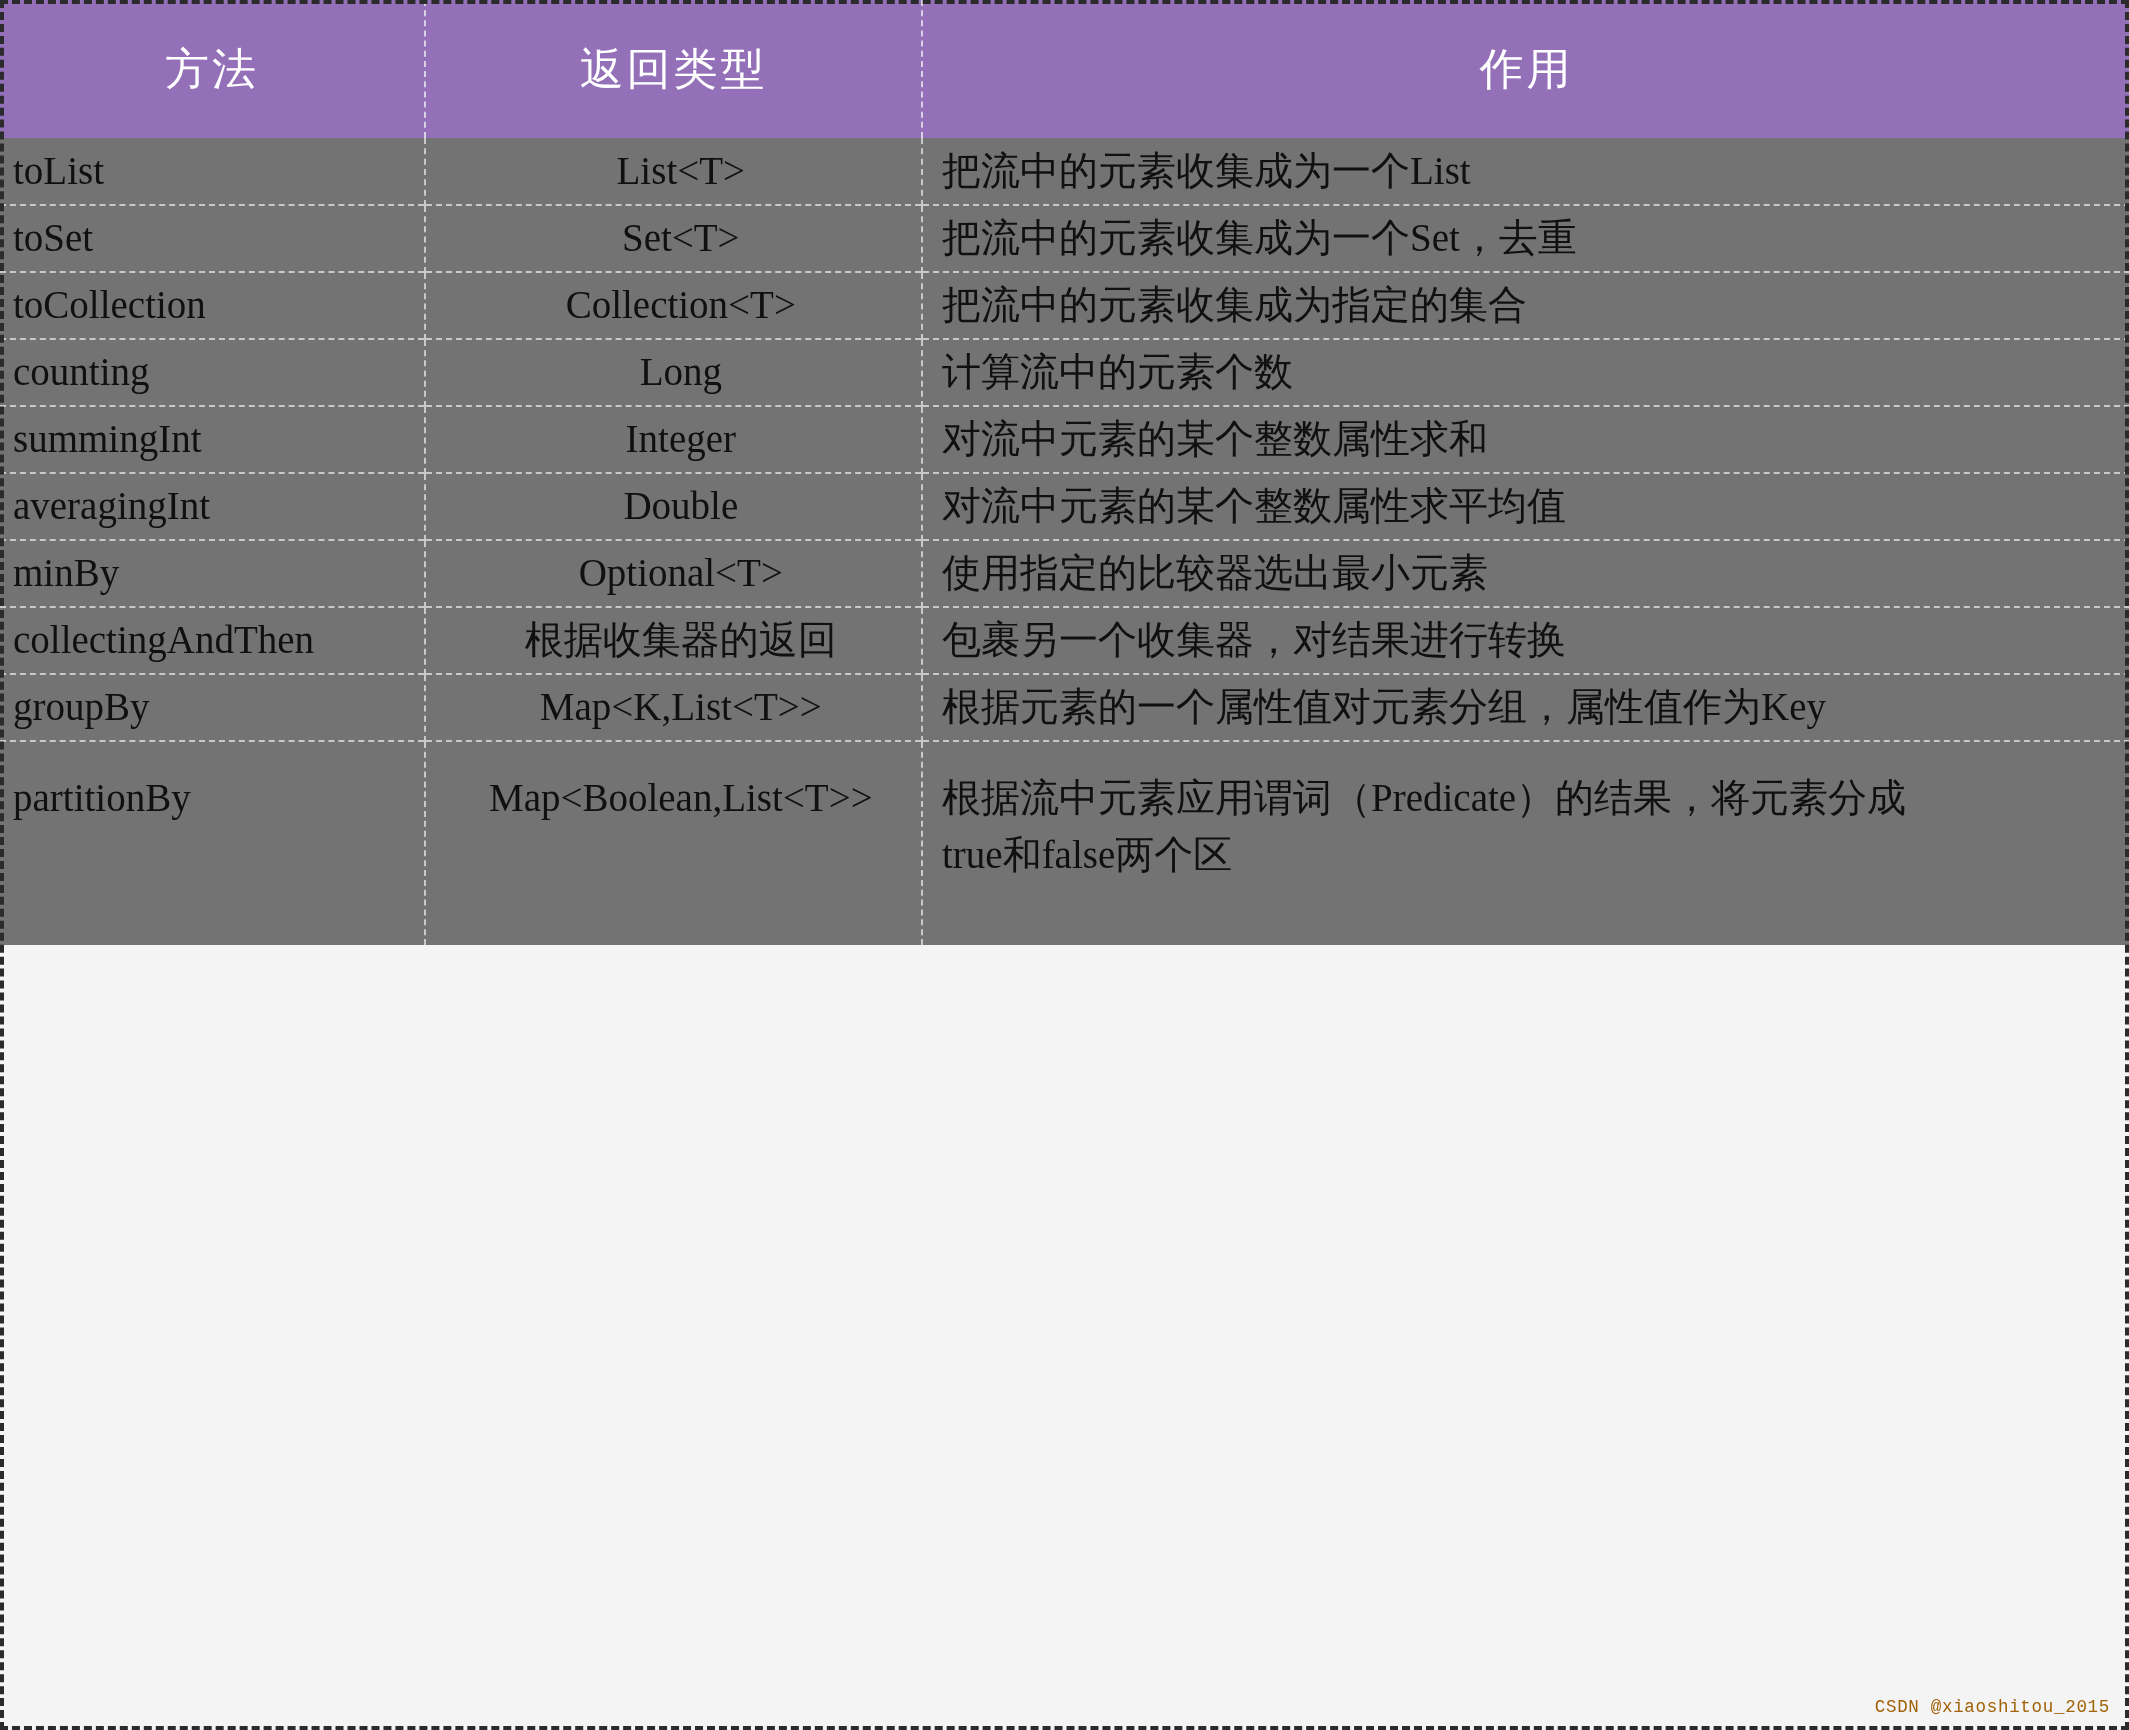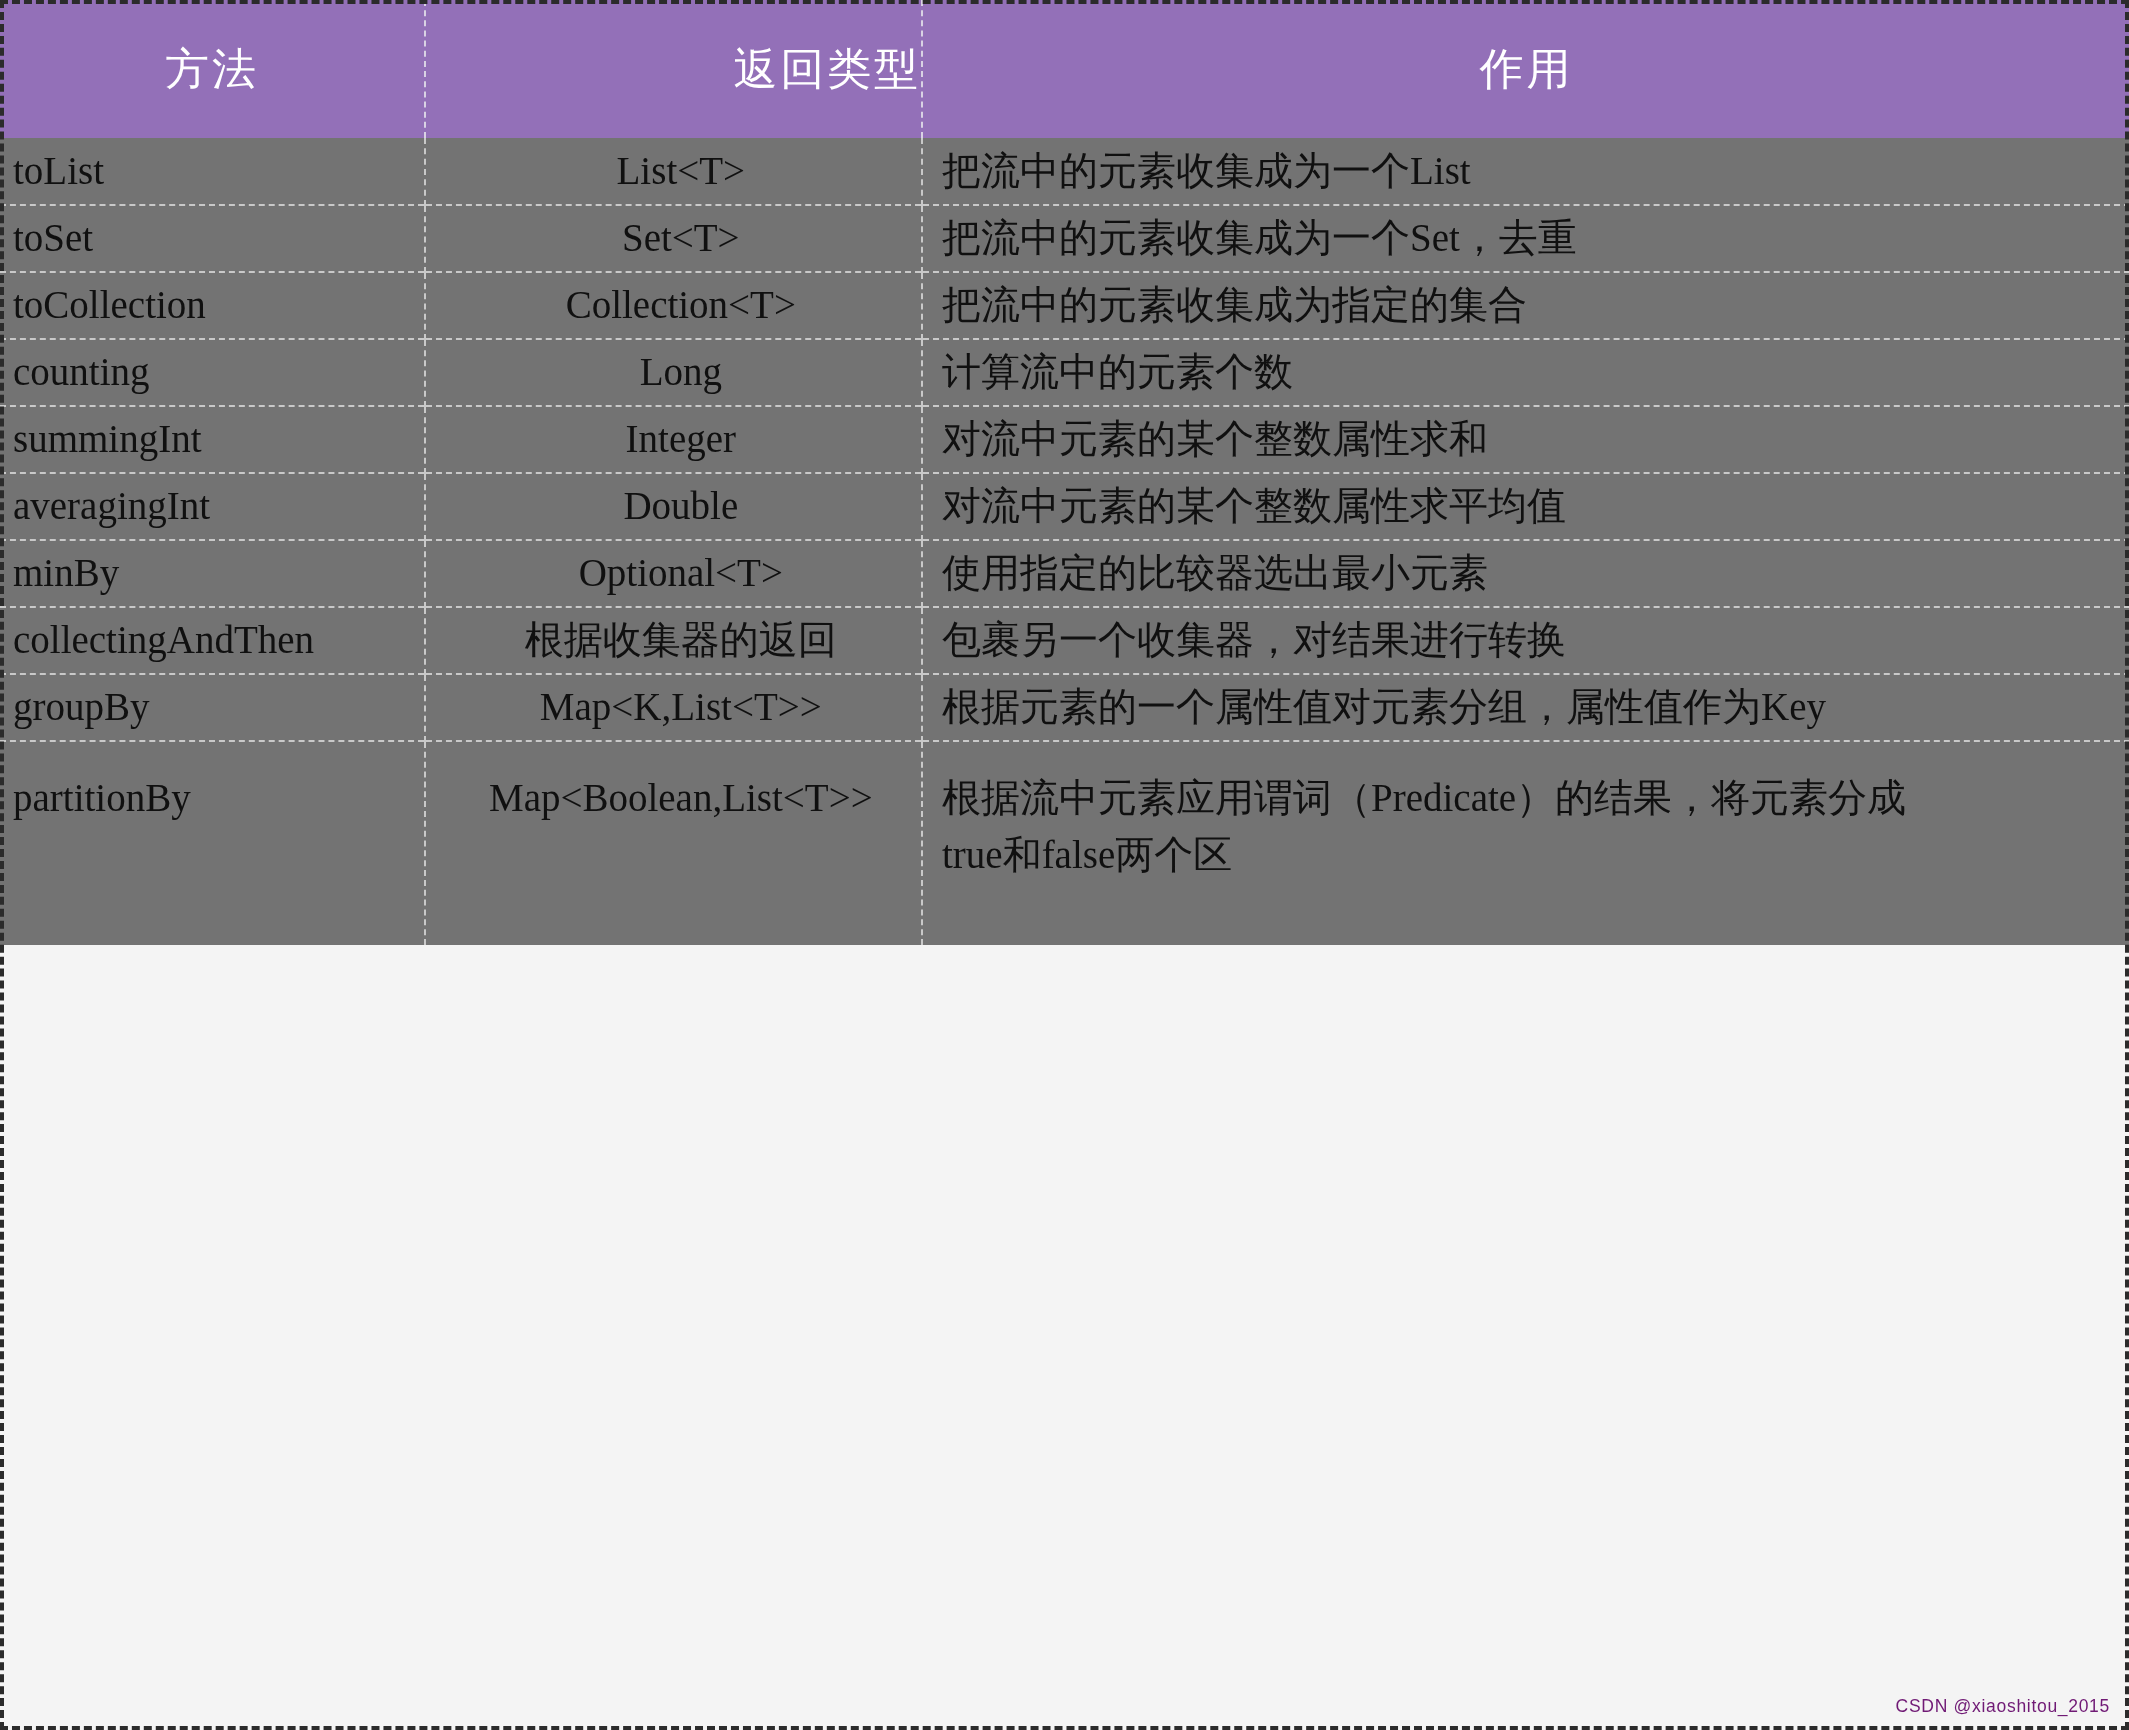--- a/index.html
+++ b/index.html
@@ -54,21 +54,21 @@
     color: #ffffff;
     font-size: 44px;
     font-weight: normal;
     text-align: center;
     vertical-align: middle;
     padding: 0;
     letter-spacing: 2.9px;
     border: none;
   }
   thead th.th-method { border-right: 2.9px dashed #d9d2e4; }
-  thead th.th-type   { border-right: 2.9px dashed #d9d2e4; text-align: right; }
+  thead th.th-type   { border-right: 2.9px dashed #d9d2e4; }
 
   
   tbody tr.data-row {
     height: 67px;
     background: #737373;
   }
   tbody tr.data-row.tall-row {
     height: 204px;
   }
 
@@ -96,23 +96,23 @@
   tbody tr.data-row.tall-row td {
     vertical-align: top;
     padding-top: 28px;
   }
 
   
   .watermark {
     position: absolute;
     right: 19px;
     bottom: 13px;
-    font-family: Liberation Sans, sans-serif;
+    font-family: Liberation Mono, monospace;
     font-size: 17.5px;
-    color: #701a75;
+    color: #a16207;
     letter-spacing: 0.7px;
     z-index: 7;
     user-select: none;
   }
 </style>
 </head>
 <body>
 
 <div id="page">
 

